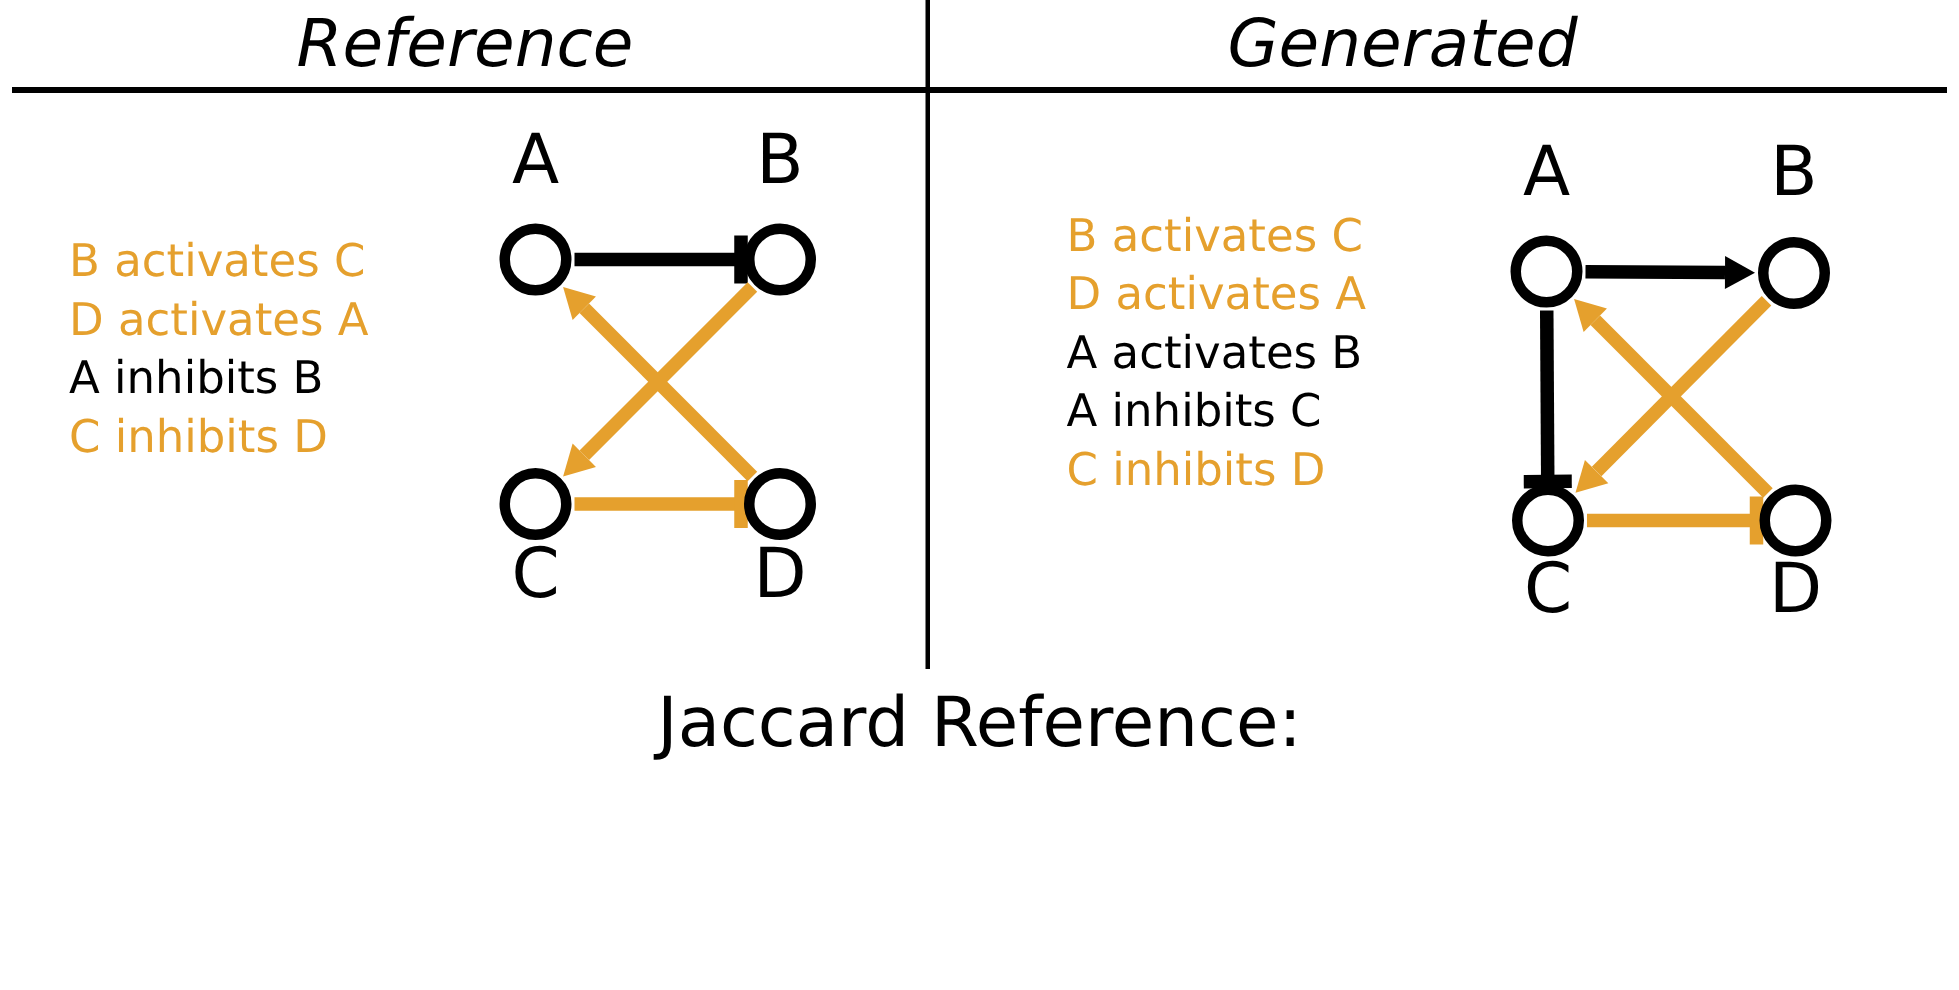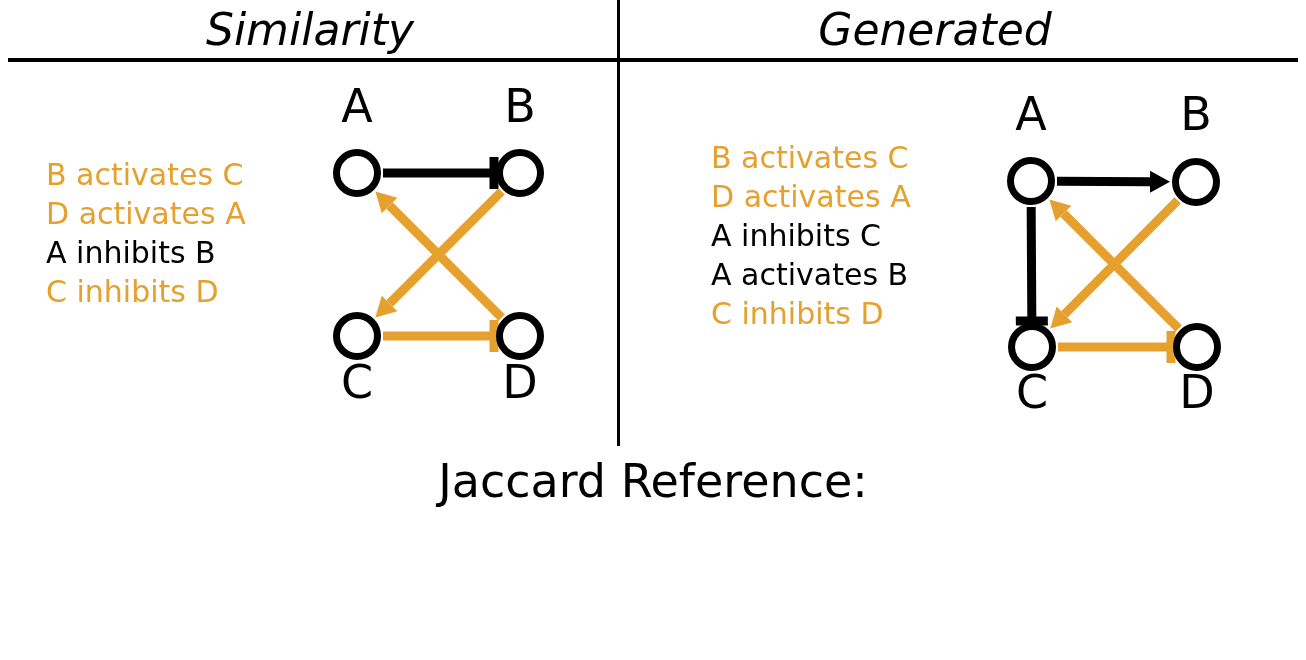--- a/index.html
+++ b/index.html
@@ -34,39 +34,39 @@
   #jaccard-title{position:absolute;left:0px;top:455px;width:1306px;
        text-align:center;font-size:46px;line-height:52px;}
 
   #formula{position:absolute;left:0;top:525px;width:1306px;height:130px;}
 </style>
 </head>
 <body>
 
 <div class="stage">
 
-  <div class="panel-title" id="title-reference">Similarity</div>
+  <div class="panel-title" id="title-reference">Reference</div>
 
   <div class="panel-title" id="title-generated">Generated</div>
 
   <div class="hrule"></div>
   <div class="vrule"></div>
 
   <div class="rel-list" id="list-reference">
       <div class="rel-item" style="color: rgb(229, 160, 45);">B activates C</div>
       <div class="rel-item" style="color: rgb(229, 160, 45);">D activates A</div>
       <div class="rel-item" style="color: rgb(0, 0, 0);">A inhibits B</div>
       <div class="rel-item" style="color: rgb(229, 160, 45);">C inhibits D</div>
     </div>
 
   <div class="rel-list" id="list-generated">
       <div class="rel-item" style="color: rgb(229, 160, 45);">B activates C</div>
       <div class="rel-item" style="color: rgb(229, 160, 45);">D activates A</div>
+      <div class="rel-item" style="color: rgb(0, 0, 0);">A activates B</div>
       <div class="rel-item" style="color: rgb(0, 0, 0);">A inhibits C</div>
-      <div class="rel-item" style="color: rgb(0, 0, 0);">A activates B</div>
       <div class="rel-item" style="color: rgb(229, 160, 45);">C inhibits D</div>
     </div>
 
   <div class="graph" id="graph-reference">
       <svg width="300" height="340" viewBox="0 0 300 340">
         <g>
           <line x1="93" y1="93" x2="204" y2="93" stroke="#000000" stroke-width="9" stroke-linecap="butt"></line>
           <line x1="204" y1="109" x2="204" y2="77" stroke="#000000" stroke-width="9" stroke-linecap="butt"></line>
         </g>
         <g>

